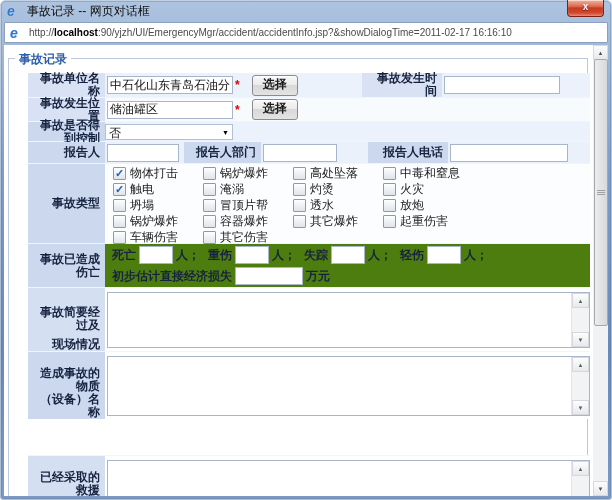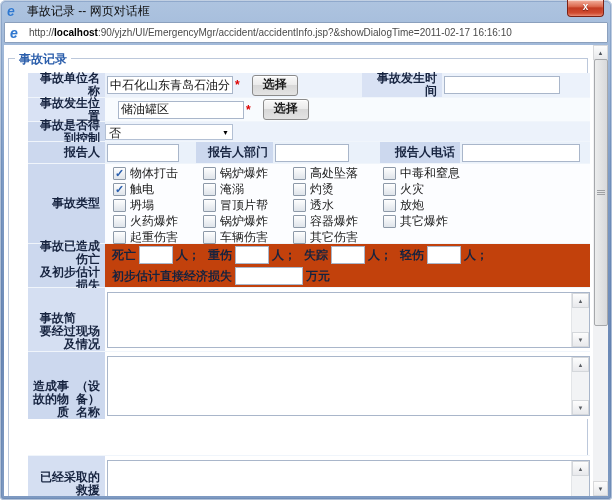--- a/index.html
+++ b/index.html
@@ -26,21 +26,21 @@
   .fs{position:absolute;left:4px;top:13px;width:580px;height:440px;border:1px solid #bcc8db;border-bottom:none;box-sizing:border-box;}
   .legend{position:absolute;left:6px;top:-8px;background:#fff;padding:0 4px;color:#2b5eab;font-weight:bold;}
   
   .tbl{position:absolute;left:24px;top:28px;width:562px;}
   .row{display:flex;align-items:center;box-sizing:border-box;border-top:1px solid #f0f5fb;}
   .r1{height:24px;background:#ecf2fb;border-top:none;}
   .r2{height:24px;background:#f8fbfe;justify-content:space-between;}
   .r3{height:20px;background:#ecf2fb;}
   .r4{height:22px;background:#eaf1fa;}
   .r-types{height:80px;background:#fcfdff;align-items:flex-start;}
-  .r-cas{height:44px;background:#c2410c;align-items:flex-start;}
+  .r-cas{height:44px;background:#4d7c0f;align-items:flex-start;}
   .r-ta{background:#ffffff;}
   .r-ta1{height:64px;}  .r-ta2{height:68px;}  .r-ta3{height:69px;margin-top:36px;}
   .r-econ{height:18px;background:#ccd8ee;}
   .lc{box-sizing:border-box;height:100%;display:flex;align-items:center;justify-content:flex-end;
       text-align:right;padding:0 5px;font-weight:bold;color:#16233f;flex-shrink:0;line-height:13px;}
   .lc-a{background:#d9e2f4;}
   .lc-b{background:#ccd8ee;}
   .lc-c{background:#d5dff2;}
   .w77{width:77px;} .w80{width:80px;}
   .cell{display:flex;align-items:center;height:100%;}
@@ -115,41 +115,41 @@
             <div class="btn">选择</div>
           </div>
           <div class="lc lc-a w80">事故发生时间</div>
           <div class="cell" style="flex:1;padding-left:2px;">
             <input class="inp" style="width: 110px;" value="">
           </div>
         </div>
 
         <div class="row r2">
           <div class="lc lc-a w77">事故发生位置</div>
-          <div class="cell" style="flex:1;padding-left:13px;">
+          <div class="cell" style="flex:1;padding-left:2px;">
             <input class="inp" style="width: 120px;" value="储油罐区">
             <span class="req">*</span>
             <div class="btn">选择</div>
           </div>
         </div>
 
         <div class="row r3">
           <div class="lc lc-b w77">事故是否得到控制</div>
           <div class="cell" style="flex:1;">
             <div class="sel" style="width:128px;">
               <span>否</span>
               <span class="arr">▼</span>
             </div>
           </div>
         </div>
 
         <div class="row r4">
           <div class="lc lc-b w77">报告人</div>
           <input class="inp" style="width: 66px; margin-left: 2px;" value="">
-          <div class="lc lc-b w77" style="margin-left:17px;">报告人部门</div>
+          <div class="lc lc-b w77" style="margin-left:5px;">报告人部门</div>
           <input class="inp" style="width: 68px; margin-left: 2px;" value="">
           <div class="lc lc-b w80" style="margin-left:31px;">报告人电话</div>
           <input class="inp" style="width: 112px; margin-left: 2px;" value="">
         </div>
 
         <div class="row r-types">
           <div class="lc lc-b w77">事故类型</div>
           <div class="types-grid">
             <div class="type-item">
                 <div class="cb">✓</div>
@@ -194,24 +194,20 @@
             <div class="type-item">
                 <div class="cb"></div>
                 <span class="type-label">透水</span>
               </div>
             <div class="type-item">
                 <div class="cb"></div>
                 <span class="type-label">放炮</span>
               </div>
             <div class="type-item">
                 <div class="cb"></div>
-                <span class="type-label">火药爆炸</span>
-              </div>
-            <div class="type-item">
-                <div class="cb"></div>
                 <span class="type-label">锅炉爆炸</span>
               </div>
             <div class="type-item">
                 <div class="cb"></div>
                 <span class="type-label">容器爆炸</span>
               </div>
             <div class="type-item">
                 <div class="cb"></div>
                 <span class="type-label">其它爆炸</span>
               </div>
@@ -226,21 +222,20 @@
             <div class="type-item">
                 <div class="cb"></div>
                 <span class="type-label">其它伤害</span>
               </div>
           </div>
         </div>
 
         <div class="row r-cas">
           <div class="lc lc-b w77" style="flex-direction:column;justify-content:center;">
             <div>事故已造成伤亡</div>
-            <div>及初步估计损失</div>
           </div>
           <div class="cas-wrap">
             <div class="cas-line">
               <span>死亡</span>
               <input class="inp" style="width: 28px;" value="">
               <span class="cas-unit">人；</span>
               <span>重伤</span>
               <input class="inp" style="width: 28px;" value="">
               <span class="cas-unit">人；</span>
               <span>失踪</span>
@@ -252,35 +247,35 @@
             </div>
             <div class="cas-line">
               <span>初步估计直接经济损失</span>
               <input class="inp" style="width: 62px;" value="">
               <span>万元</span>
             </div>
           </div>
         </div>
 
         <div class="row r-ta r-ta1">
-          <div class="lc lc-c w77" style="flex-direction:row;justify-content:center;align-items:flex-end;">
+          <div class="lc lc-c w77" style="flex-direction:column;justify-content:flex-end;align-items:flex-end;gap:6px;">
             <div>事故简要经过及</div>
             <div>现场情况</div>
           </div>
           <div class="ta">
             <span></span>
             <div class="ta-sb">
               <div class="ta-btn">▲</div>
               <div class="ta-btn">▼</div>
             </div>
           </div>
         </div>
 
         <div class="row r-ta r-ta2">
-          <div class="lc lc-b w77" style="justify-content:flex-end;align-items:flex-end;">
+          <div class="lc lc-b w77" style="flex-direction:column;justify-content:flex-end;align-items:flex-end;">
             <div>造成事故的物质</div>
             <div>（设备）名称</div>
           </div>
           <div class="ta">
             <span></span>
             <div class="ta-sb">
               <div class="ta-btn">▲</div>
               <div class="ta-btn">▼</div>
             </div>
           </div>

